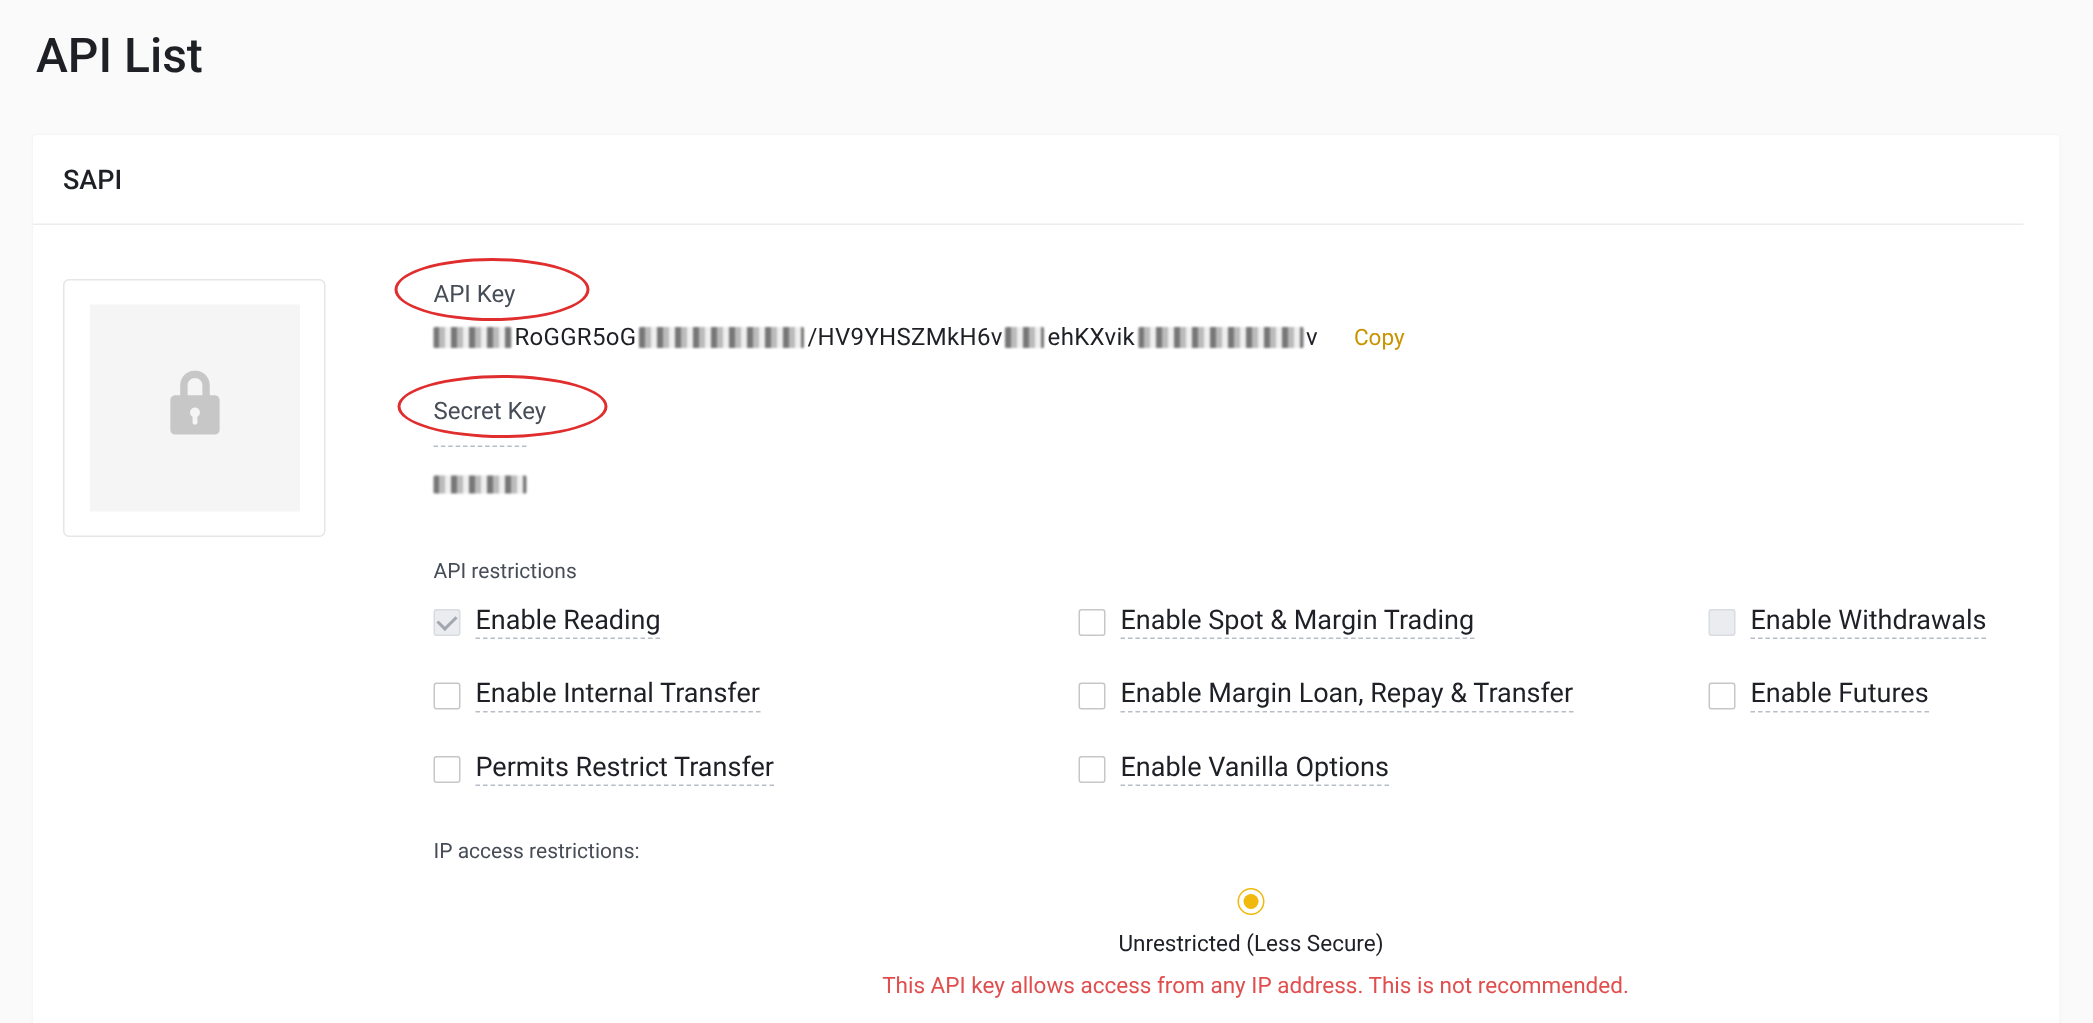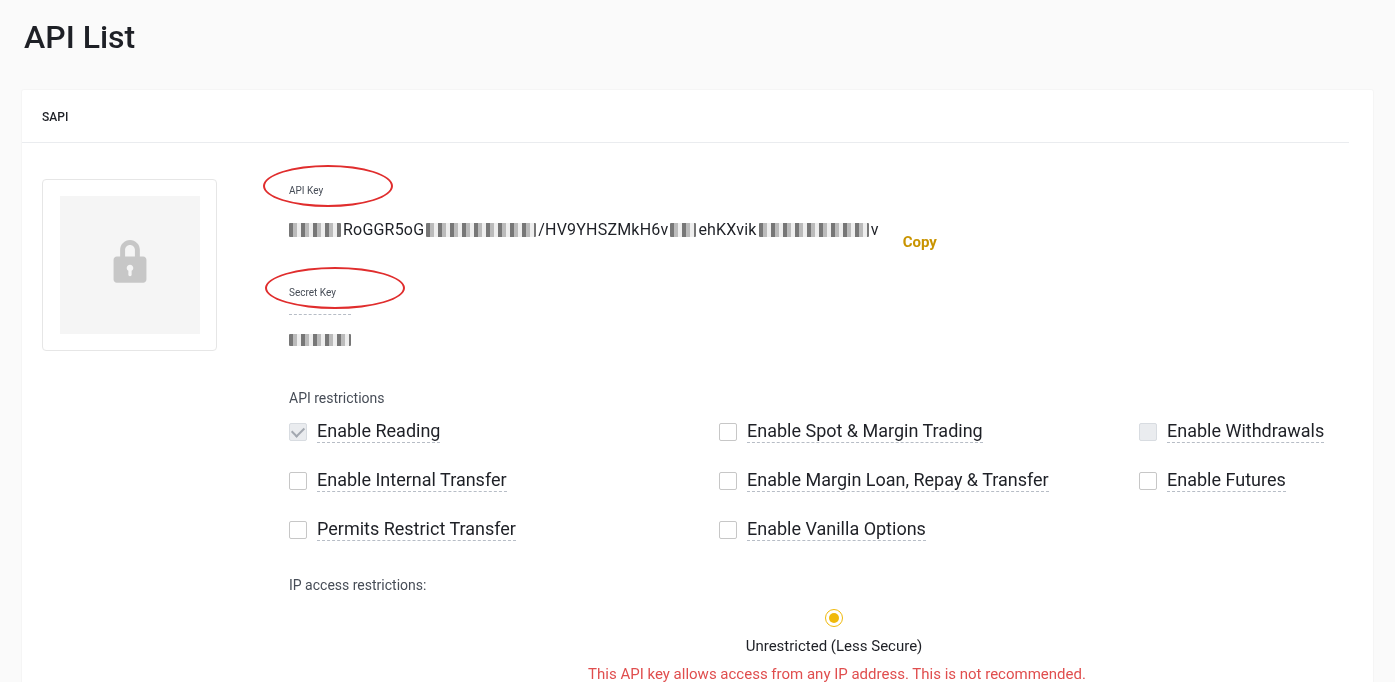--- a/index.html
+++ b/index.html
@@ -17,21 +17,21 @@
     padding: 18px 24px 10px 24px;
   }
   .card {
     background: #fff;
     margin: 24px 22px 0 22px;
     border-radius: 2px;
     box-shadow: 0 0 0 1px rgba(0,0,0,0.02);
     padding: 0 0 30px 0;
   }
   .card-header {
-    font-size: 12px;
+    font-size: 18px;
     font-weight: 500;
     padding: 20px 20px 18px 20px;
     border-bottom: 1px solid #eaecef;
     margin: 0 24px 0 0;
   }
   .card-body {
     display: flex;
     padding: 36px 20px 0 20px;
     gap: 72px;
   }
@@ -49,21 +49,21 @@
     width: 140px;
     height: 138px;
     background: #f5f5f5;
     display:flex;
     align-items:center;
     justify-content:center;
   }
   .lock-icon svg { fill: #c7c7c7; }
   .details { flex: 1; }
   .field-label {
-    font-size: 10px;
+    font-size: 16px;
     color: #474d57;
     position: relative;
     display:inline-block;
   }
   .circle-annot {
     position:absolute;
     border: 2.5px solid #e02d2d;
     border-radius: 50%;
     pointer-events:none;
   }
@@ -84,24 +84,23 @@
   .blur-seg {
     display:inline-block;
     background: repeating-linear-gradient(90deg,#777 0 4px,#bbb 4px 8px,#eee 8px 12px);
     height:14px;
     border-radius:1px;
     filter: blur(0.6px);
   }
   .copy-btn {
     color: #c99400;
     font-size: 15px;
-    font-weight: 700;
+    font-weight: 400;
     cursor: pointer;
     user-select: none;
-    margin-top: 25px;
   }
   .secret-section { margin-top: 30px; }
   .secret-underline {
     border-bottom: 1px dashed #b7bdc6;
     display:inline-block;
     width: 62px;
     height: 4px;
     margin-top:1px;
   }
   .secret-value { margin-top: 12px; }

